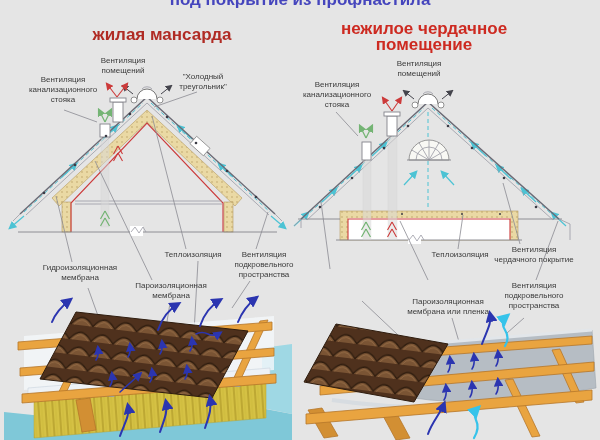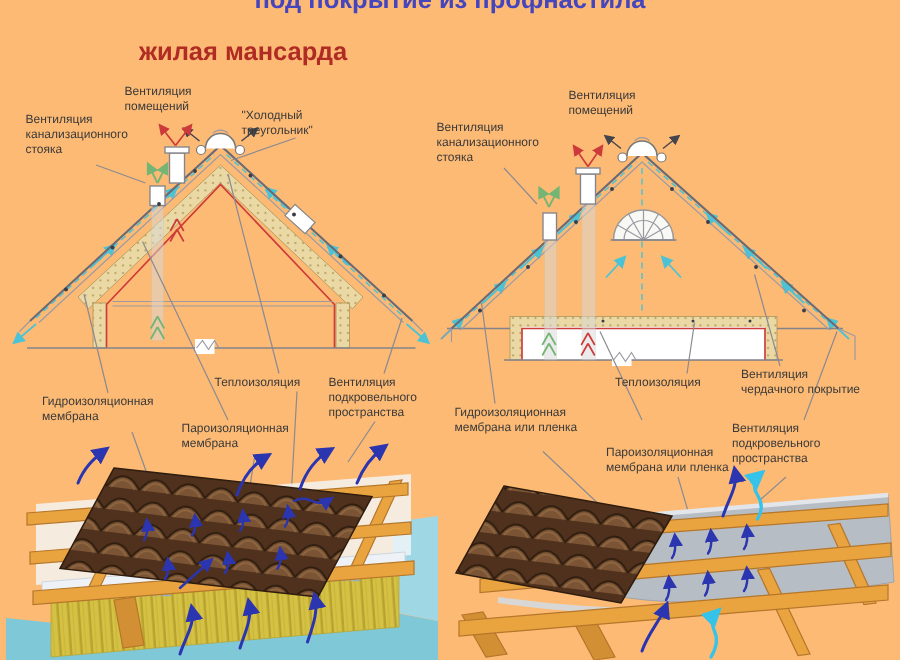--- a/index.html
+++ b/index.html
@@ -1,23 +1,23 @@
 <!DOCTYPE html>
 <html style="--title-color: #4545bd; --heading-left: #b02b24; --heading-right: #cd2a21; --label-text: #3a3a3a; --leader: #8a8a92; --roof-line: #6a6a75; --insulation-edge: #b59a5e; --vapor-red: #cc3a3a; --flow-cyan: #4cc3d4; --vent-green: #74b474; --arrow-blue: #2b35b0; --arrow-cyan: #35c3ea; --batten: #e9a440; --batten-edge: #b5762a; --insulation-yellow: #d5c144; --base-teal: #7fc8d8; --membrane-white: #eef2f6; --membrane-gray: #b6bdc4; --tile-brown: #4f311d; --watermark: #8fadd4;"><head>
 <meta charset="utf-8">
 <style>
   html,body{margin:0;padding:0;background:#fff}
-  .canvas{position:relative;width:600px;height:440px;background:#fdba74;overflow:hidden;
+  .canvas{position:relative;width:600px;height:440px;background:#e5e5e5;overflow:hidden;
           font-family:"Liberation Sans",sans-serif}
   .title{position:absolute;top:-10px;left:0;width:600px;text-align:center;
          font-size:17px;font-weight:bold;color:var(--title-color)}
   .heading{position:absolute;font-size:17px;font-weight:bold;text-align:center;line-height:16px}
   .heading-left{left:62px;top:27px;width:200px;color:var(--heading-left)}
   .heading-right{left:314px;top:21px;width:220px;color:var(--heading-right)}
-  .lbl{position:absolute;font-size:8px;line-height:10px;text-align:left;color:var(--label-text)}
+  .lbl{position:absolute;font-size:8px;line-height:10px;text-align:center;color:var(--label-text)}
   svg{position:absolute;left:0;top:0}
   .ln{stroke:var(--roof-line);fill:none;stroke-width:1.4}
   .ln2{stroke:#9a9aa4;fill:none;stroke-width:.8}
   .lnG{stroke:#83838b;fill:none;stroke-width:.9}
   .leader{stroke:var(--leader);fill:none;stroke-width:.8}
   .red{stroke:var(--vapor-red);fill:none;stroke-width:1.1}
   .cynD{stroke:var(--flow-cyan);fill:none;stroke-width:1;stroke-dasharray:4 3}
   .cyn{stroke:var(--flow-cyan);fill:none;stroke-width:1.2}
   .grn{stroke:var(--vent-green);fill:none;stroke-width:1.2}
   .blk{stroke:#44444c;fill:none;stroke-width:1}
@@ -33,20 +33,21 @@
       font-family:"Liberation Sans",sans-serif;opacity:.85;text-anchor:middle}
   .mK{fill:#44444c}.mR{fill:#cc3a3a}.mG{fill:#74b474}.mC{fill:#4cc3d4}.mB{fill:#2b35b0}.mC2{fill:#35c3ea}
 </style>
 </head>
 <body>
 
 <div class="canvas">
 
   <div class="title">под покрытие из профнастила</div>
   <div class="heading heading-left">жилая мансарда</div>
+  <div class="heading heading-right">нежилое чердачное помещение</div>
 
   <svg width="600" height="440" viewBox="0 0 600 440">
     <defs>
       <marker id="mK" markerWidth="7" markerHeight="7" refX="5" refY="3.5" orient="auto">
           <path d="M0 0L7 3.5L0 7Z" class="mK"></path>
         </marker>
       <marker id="mR" markerWidth="7" markerHeight="7" refX="5" refY="3.5" orient="auto">
           <path d="M0 0L7 3.5L0 7Z" class="mR"></path>
         </marker>
       <marker id="mG" markerWidth="7" markerHeight="7" refX="5" refY="3.5" orient="auto">
@@ -310,16 +311,15 @@
   <div class="lbl" style="left:143px;top:250px;width:100px">Теплоизоляция</div>
   <div class="lbl" style="left:219px;top:250px;width:90px">Вентиляция подкровельного пространства</div>
   <div class="lbl" style="left:121px;top:281px;width:100px">Пароизоляционная мембрана</div>
   <div class="lbl" style="left:28px;top:263px;width:104px">Гидроизоляционная мембрана</div>
 
   <div class="lbl" style="left:379px;top:59px;width:80px">Вентиляция помещений</div>
   <div class="lbl" style="left:291px;top:80px;width:92px">Вентиляция канализационного стояка</div>
   <div class="lbl" style="left:410px;top:250px;width:100px">Теплоизоляция</div>
   <div class="lbl" style="left:494px;top:245px;width:80px">Вентиляция чердачного покрытие</div>
   <div class="lbl" style="left:488px;top:281px;width:92px">Вентиляция подкровельного пространства</div>
-  <div class="lbl" style="left:303px;top:270px;width:84px">Гидроизоляционная мембрана или пленка</div>
   <div class="lbl" style="left:404px;top:297px;width:88px">Пароизоляционная мембрана или пленка</div>
 
 </div>
 
 </body></html>

